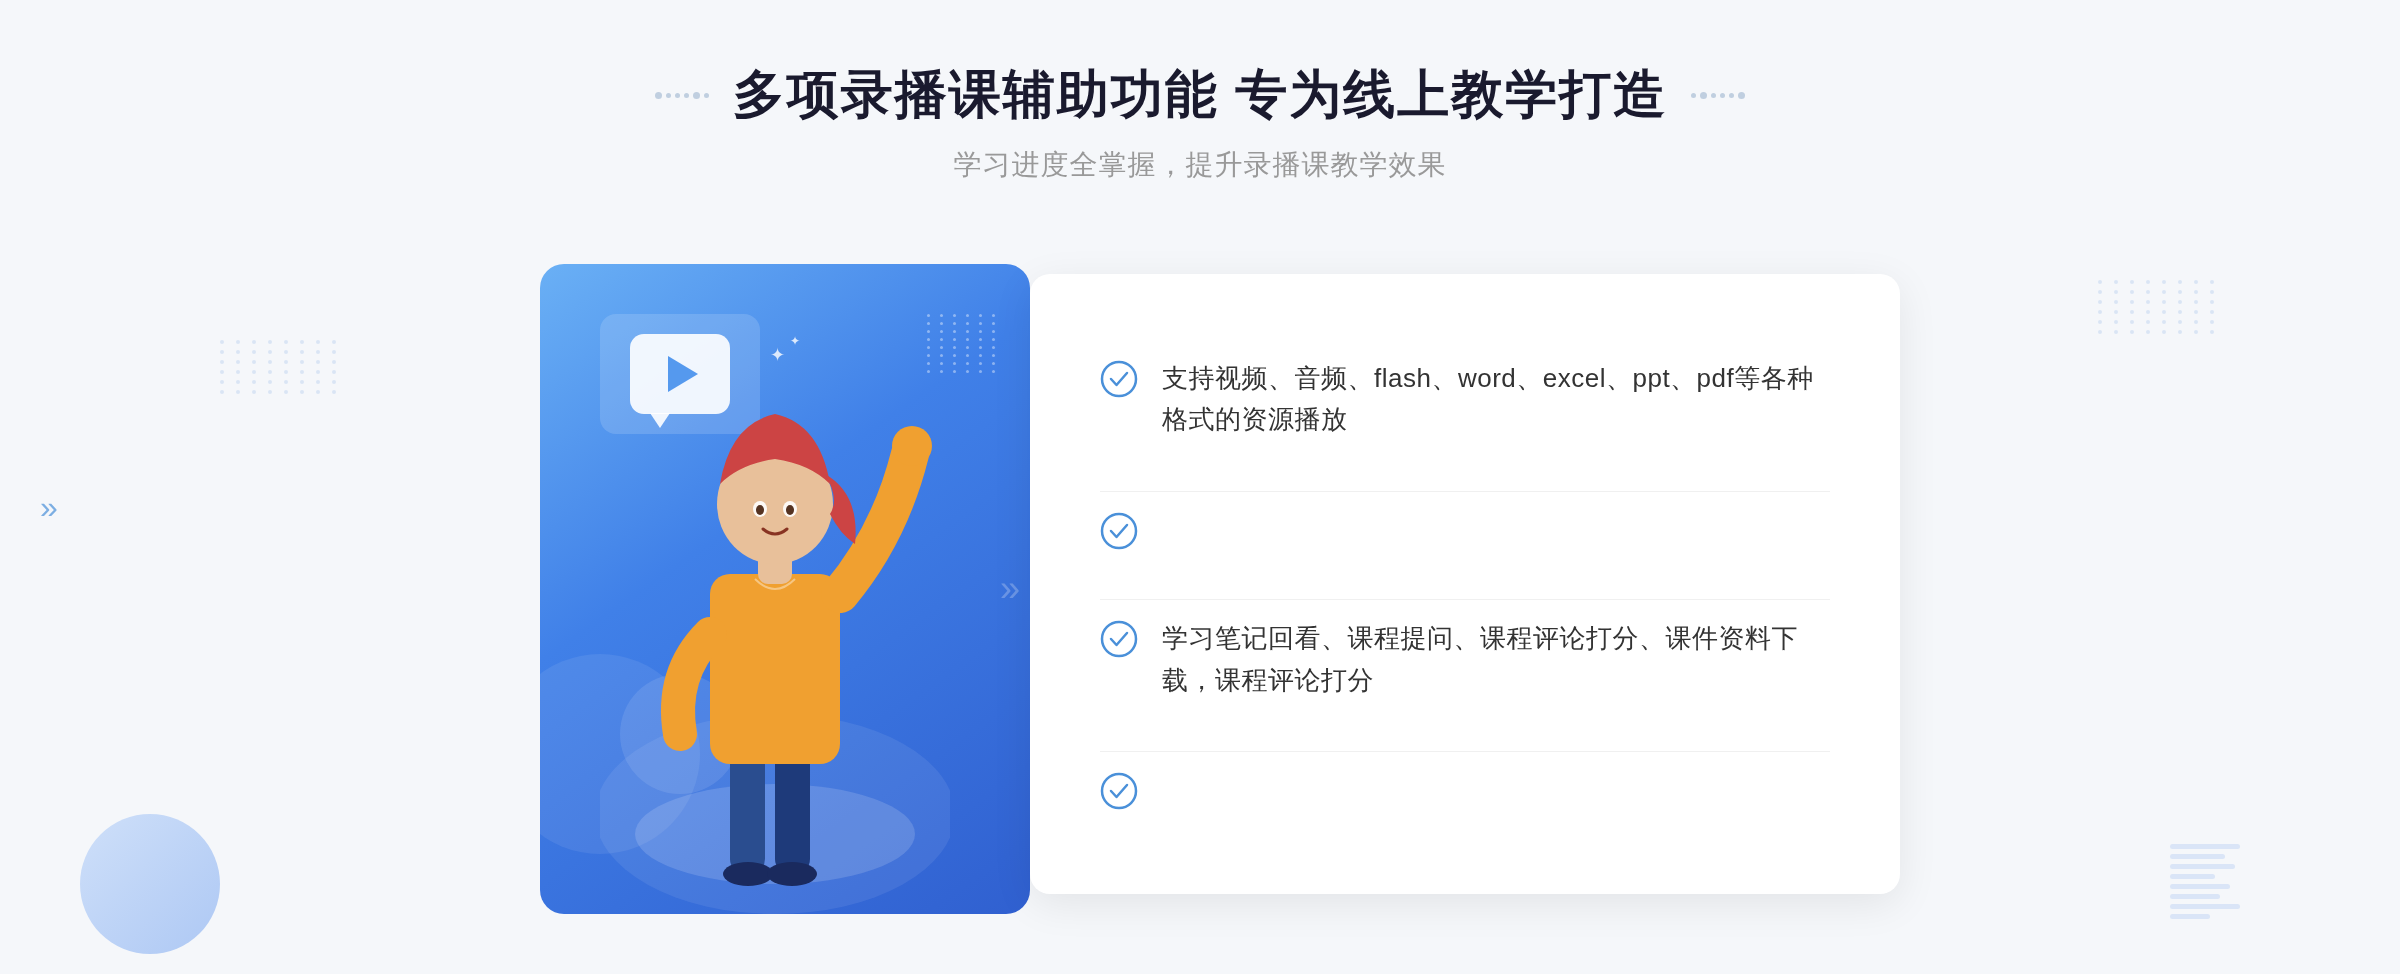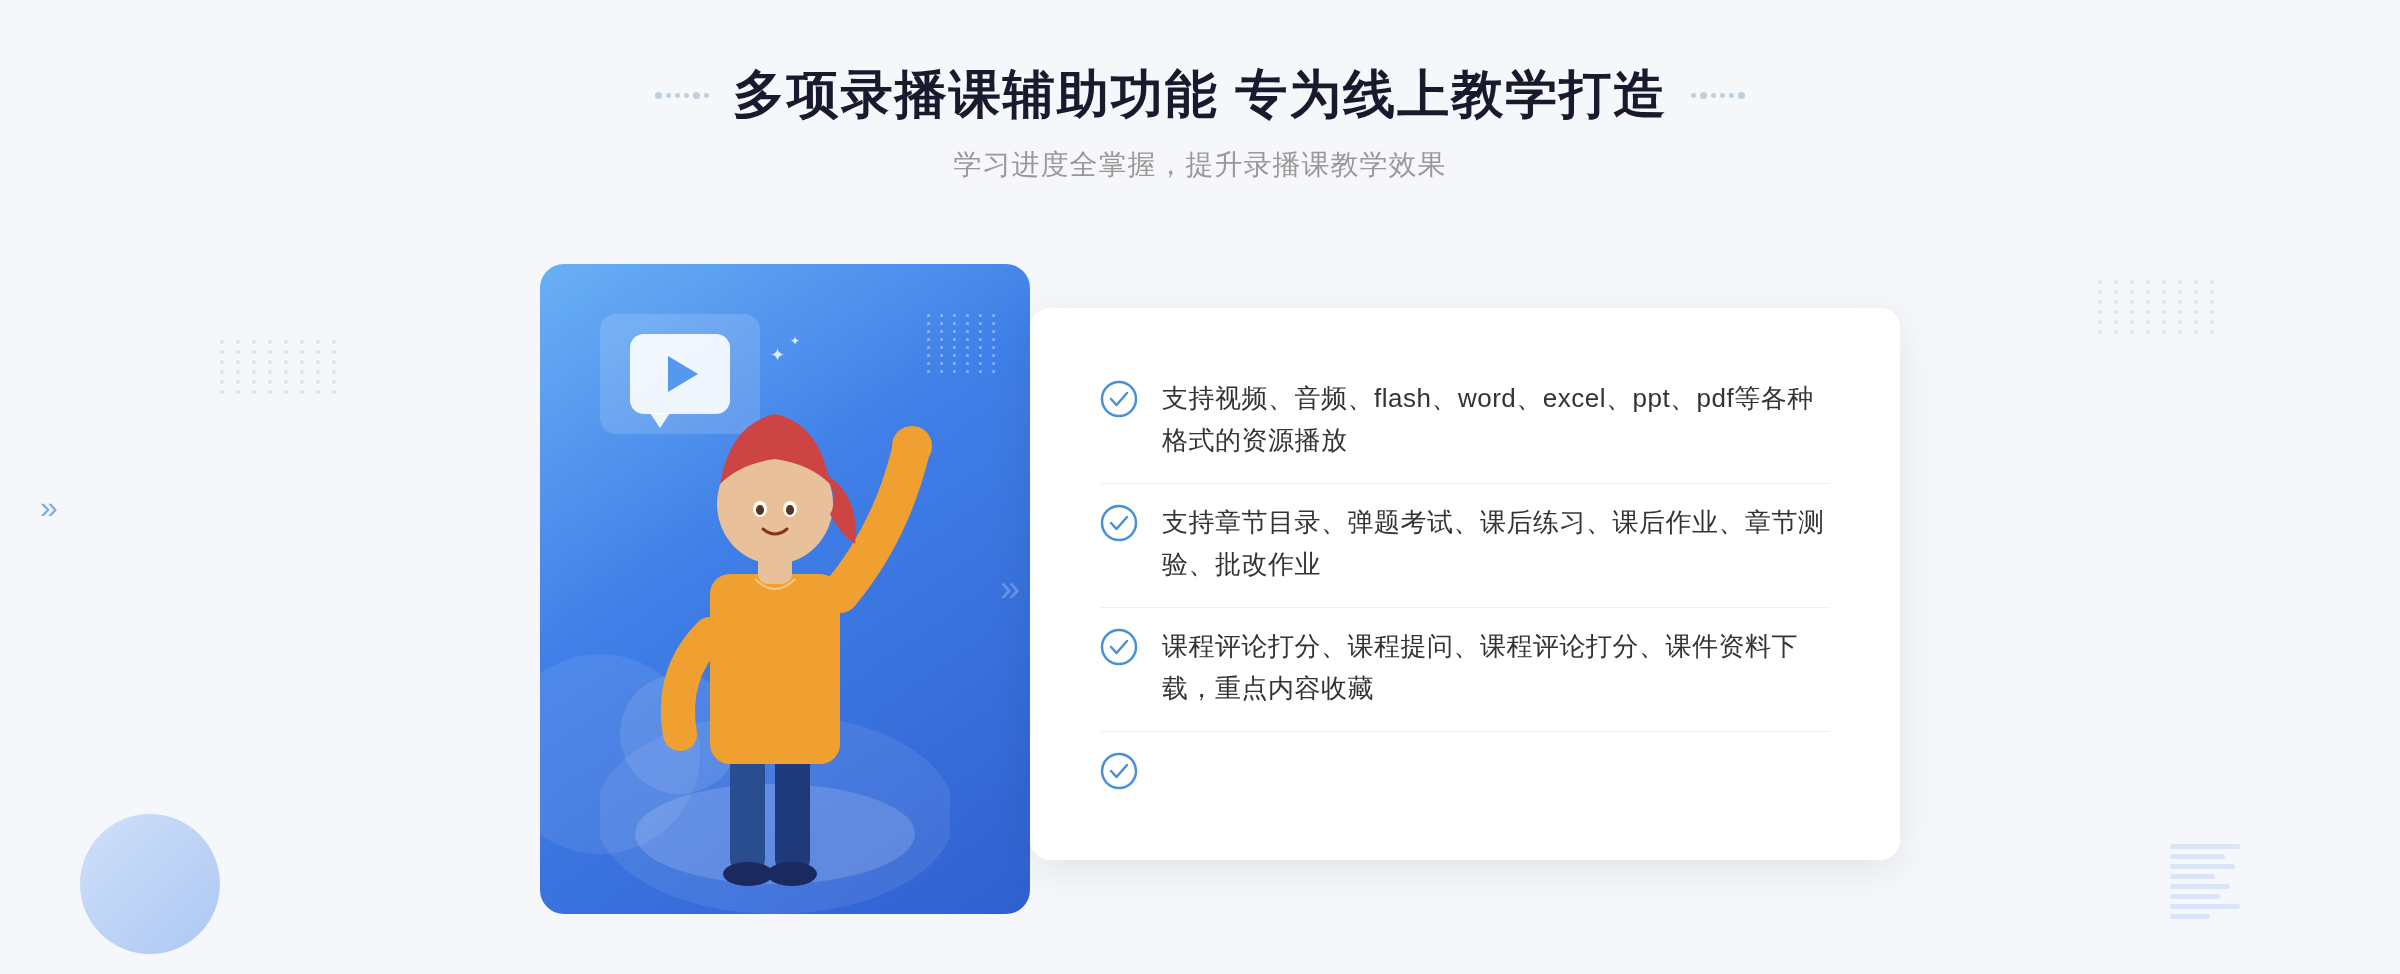--- a/index.html
+++ b/index.html
@@ -234,21 +234,21 @@
 
     
     .right-panel {
       flex: 1;
       background: white;
       border-radius: 20px;
       padding: 50px 70px;
       box-shadow: 0 10px 40px rgba(0,0,0,0.08);
       margin-left: -30px;
       z-index: 10;
-      height: 552px;
+      height: 620px;
       display: flex;
       flex-direction: column;
       justify-content: space-around;
     }
 
     .feature-item {
       display: flex;
       align-items: flex-start;
       gap: 24px;
       padding: 18px 0;
@@ -485,31 +485,30 @@
         <p class="feature-text">支持视频、音频、flash、word、excel、ppt、pdf等各种格式的资源播放</p>
       </div>
 
       <div class="feature-item">
         <div class="check-icon">
           <svg viewBox="0 0 38 38" fill="none" xmlns="http://www.w3.org/2000/svg">
             <circle cx="19" cy="19" r="17" stroke="#4a90d9" stroke-width="2.5"></circle>
             <path d="M11 19 L16.5 25 L27 13" stroke="#4a90d9" stroke-width="2.5" stroke-linecap="round" stroke-linejoin="round"></path>
           </svg>
         </div>
-        <p class="feature-text">支持章节目录、弹题考试、课后练习、课后作业、章节测验、批改作业</p>
       </div>
 
       <div class="feature-item">
         <div class="check-icon">
           <svg viewBox="0 0 38 38" fill="none" xmlns="http://www.w3.org/2000/svg">
             <circle cx="19" cy="19" r="17" stroke="#4a90d9" stroke-width="2.5"></circle>
             <path d="M11 19 L16.5 25 L27 13" stroke="#4a90d9" stroke-width="2.5" stroke-linecap="round" stroke-linejoin="round"></path>
           </svg>
         </div>
-        <p class="feature-text">课程评论打分、课程提问、课程评论打分、课件资料下载，重点内容收藏</p>
+        <p class="feature-text">学习笔记回看、课程提问、课程评论打分、课件资料下载，课程评论打分</p>
       </div>
 
       <div class="feature-item">
         <div class="check-icon">
           <svg viewBox="0 0 38 38" fill="none" xmlns="http://www.w3.org/2000/svg">
             <circle cx="19" cy="19" r="17" stroke="#4a90d9" stroke-width="2.5"></circle>
             <path d="M11 19 L16.5 25 L27 13" stroke="#4a90d9" stroke-width="2.5" stroke-linecap="round" stroke-linejoin="round"></path>
           </svg>
         </div>
       </div>

